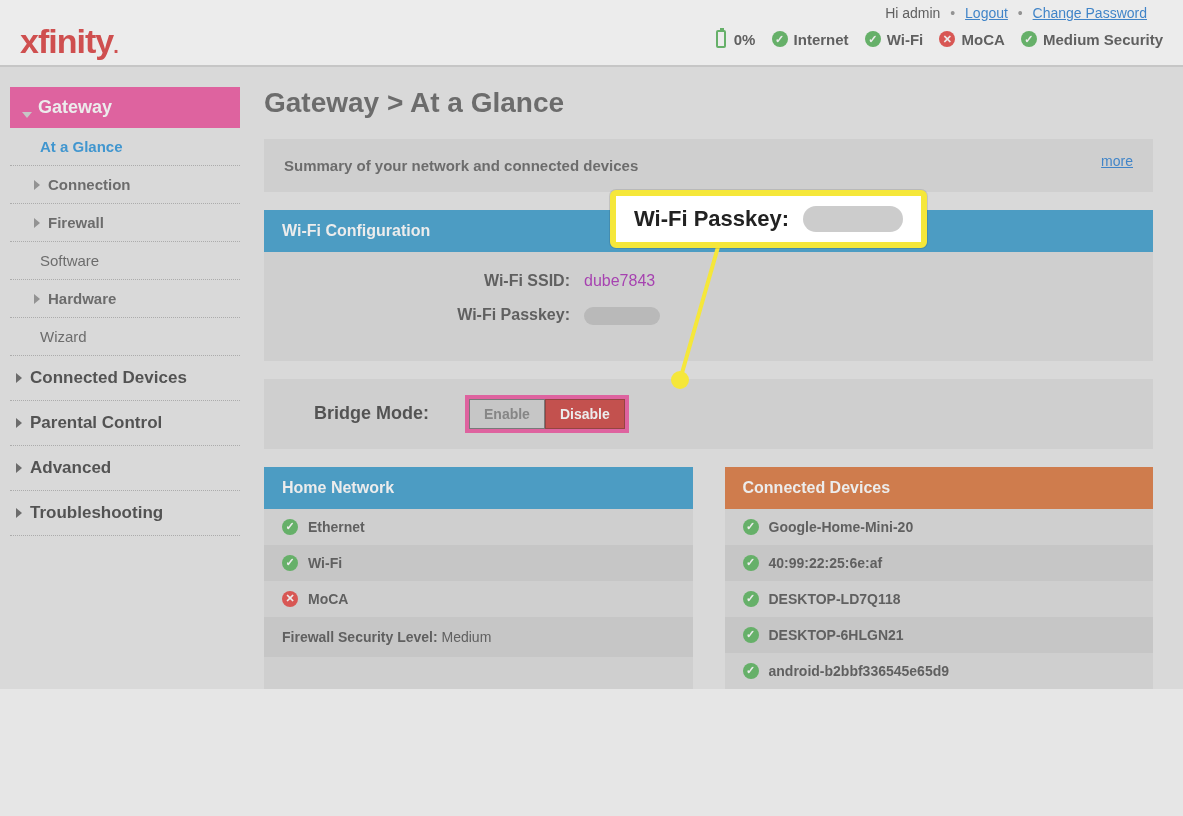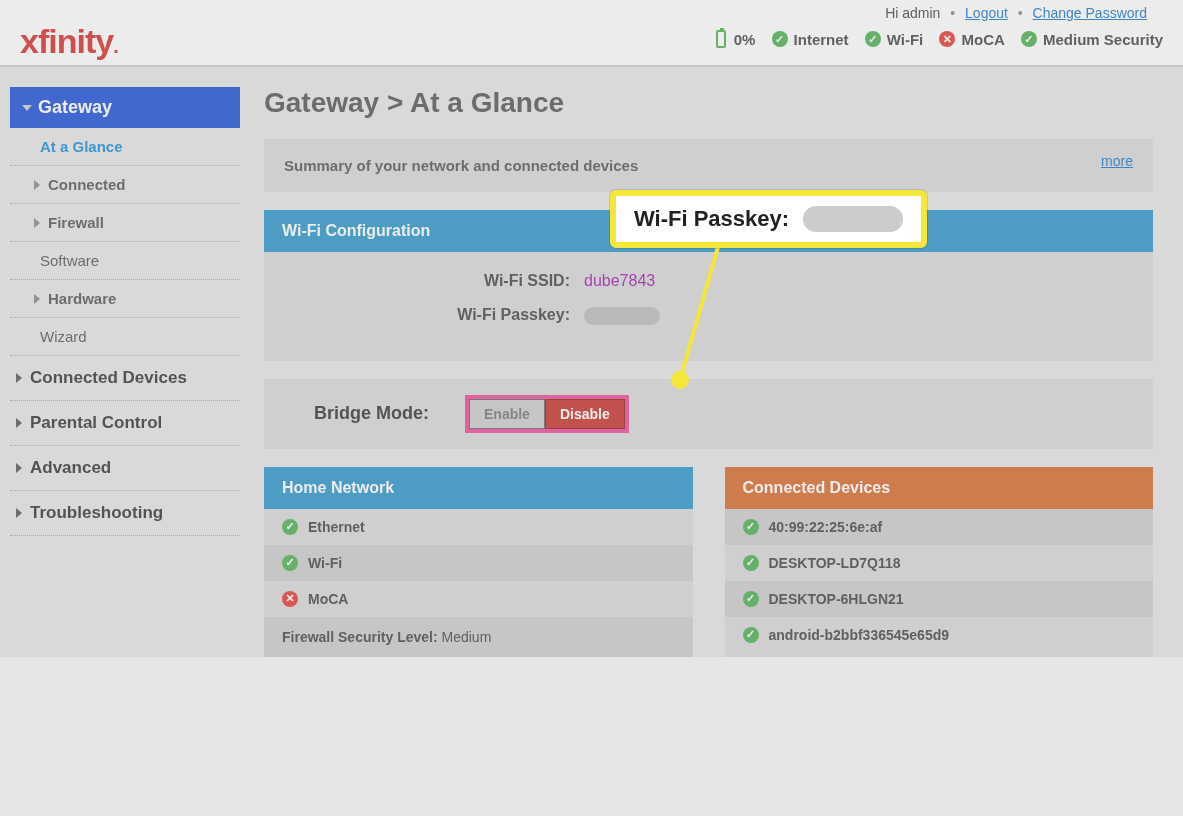--- a/index.html
+++ b/index.html
@@ -23,21 +23,21 @@
   .icon-x::after { content:"✕"; }
   .battery { display:inline-block; width:10px; height:18px; border:2px solid #4caf50; border-radius:2px; position:relative; margin-right:2px; }
   .battery::before { content:""; position:absolute; top:-4px; left:2px; width:4px; height:2px; background:#4caf50; }
 
   
   .container { display:flex; padding: 20px 30px 0 10px; gap: 24px; }
   .sidebar { width: 230px; flex-shrink:0; }
   .main { flex:1; }
 
   
-  .side-header { background:#1d4ed8; color:#fff; font-weight:bold; font-size:18px; padding:10px 12px; display:flex; align-items:center; gap:6px; }
+  .side-header { background:#ec4899; color:#fff; font-weight:bold; font-size:18px; padding:10px 12px; display:flex; align-items:flex-end; gap:6px; }
   .side-sub { border-bottom:1px dotted #aaa; padding:10px 12px 10px 24px; font-size:15px; color:#555; font-weight:bold; display:flex; align-items:center; gap:8px; }
   .side-sub.active { color:#1a8cd8; padding-left:30px; }
   .side-sub.nochevron { padding-left:30px; font-weight:normal; }
   .side-top { border-bottom:1px dotted #aaa; padding:12px 6px; font-size:17px; font-weight:bold; color:#333; display:flex; align-items:center; gap:8px; }
   .chevron { display:inline-block; width:0; height:0; }
   .chevron-down { border-left:5px solid transparent; border-right:5px solid transparent; border-top:6px solid #ccc; }
   .chevron-right { border-top:5px solid transparent; border-bottom:5px solid transparent; border-left:6px solid #888; }
   .chevron-right-dark { border-top:5px solid transparent; border-bottom:5px solid transparent; border-left:6px solid #555; }
 
   
@@ -108,21 +108,21 @@
 <div class="container">
 
   <div class="sidebar">
     <div class="side-header">
       <span class="chevron chevron-down"></span>
       <span>Gateway</span>
     </div>
     <div class="side-sub active">At a Glance</div>
     <div class="side-sub">
       <span class="chevron chevron-right"></span>
-      <span>Connected</span>
+      <span>Connection</span>
     </div>
     <div class="side-sub">
       <span class="chevron chevron-right"></span>
       <span>Firewall</span>
     </div>
     <div class="side-sub nochevron">Software</div>
     <div class="side-sub">
       <span class="chevron chevron-right"></span>
       <span>Hardware</span>
     </div>
@@ -190,20 +190,24 @@
           <span class="icon-x"></span>
           <span>MoCA</span>
         </div>
         <div class="firewall-row">
           <b>Firewall Security Level: </b><span>Medium</span>
         </div>
       </div>
 
       <div class="col">
         <div class="section-header orange">Connected Devices</div>
+        <div class="list-item">
+          <span class="icon-check"></span>
+          <span>Google-Home-Mini-20</span>
+        </div>
         <div class="list-item alt">
           <span class="icon-check"></span>
           <span>40:99:22:25:6e:af</span>
         </div>
         <div class="list-item">
           <span class="icon-check"></span>
           <span>DESKTOP-LD7Q118</span>
         </div>
         <div class="list-item alt">
           <span class="icon-check"></span>

